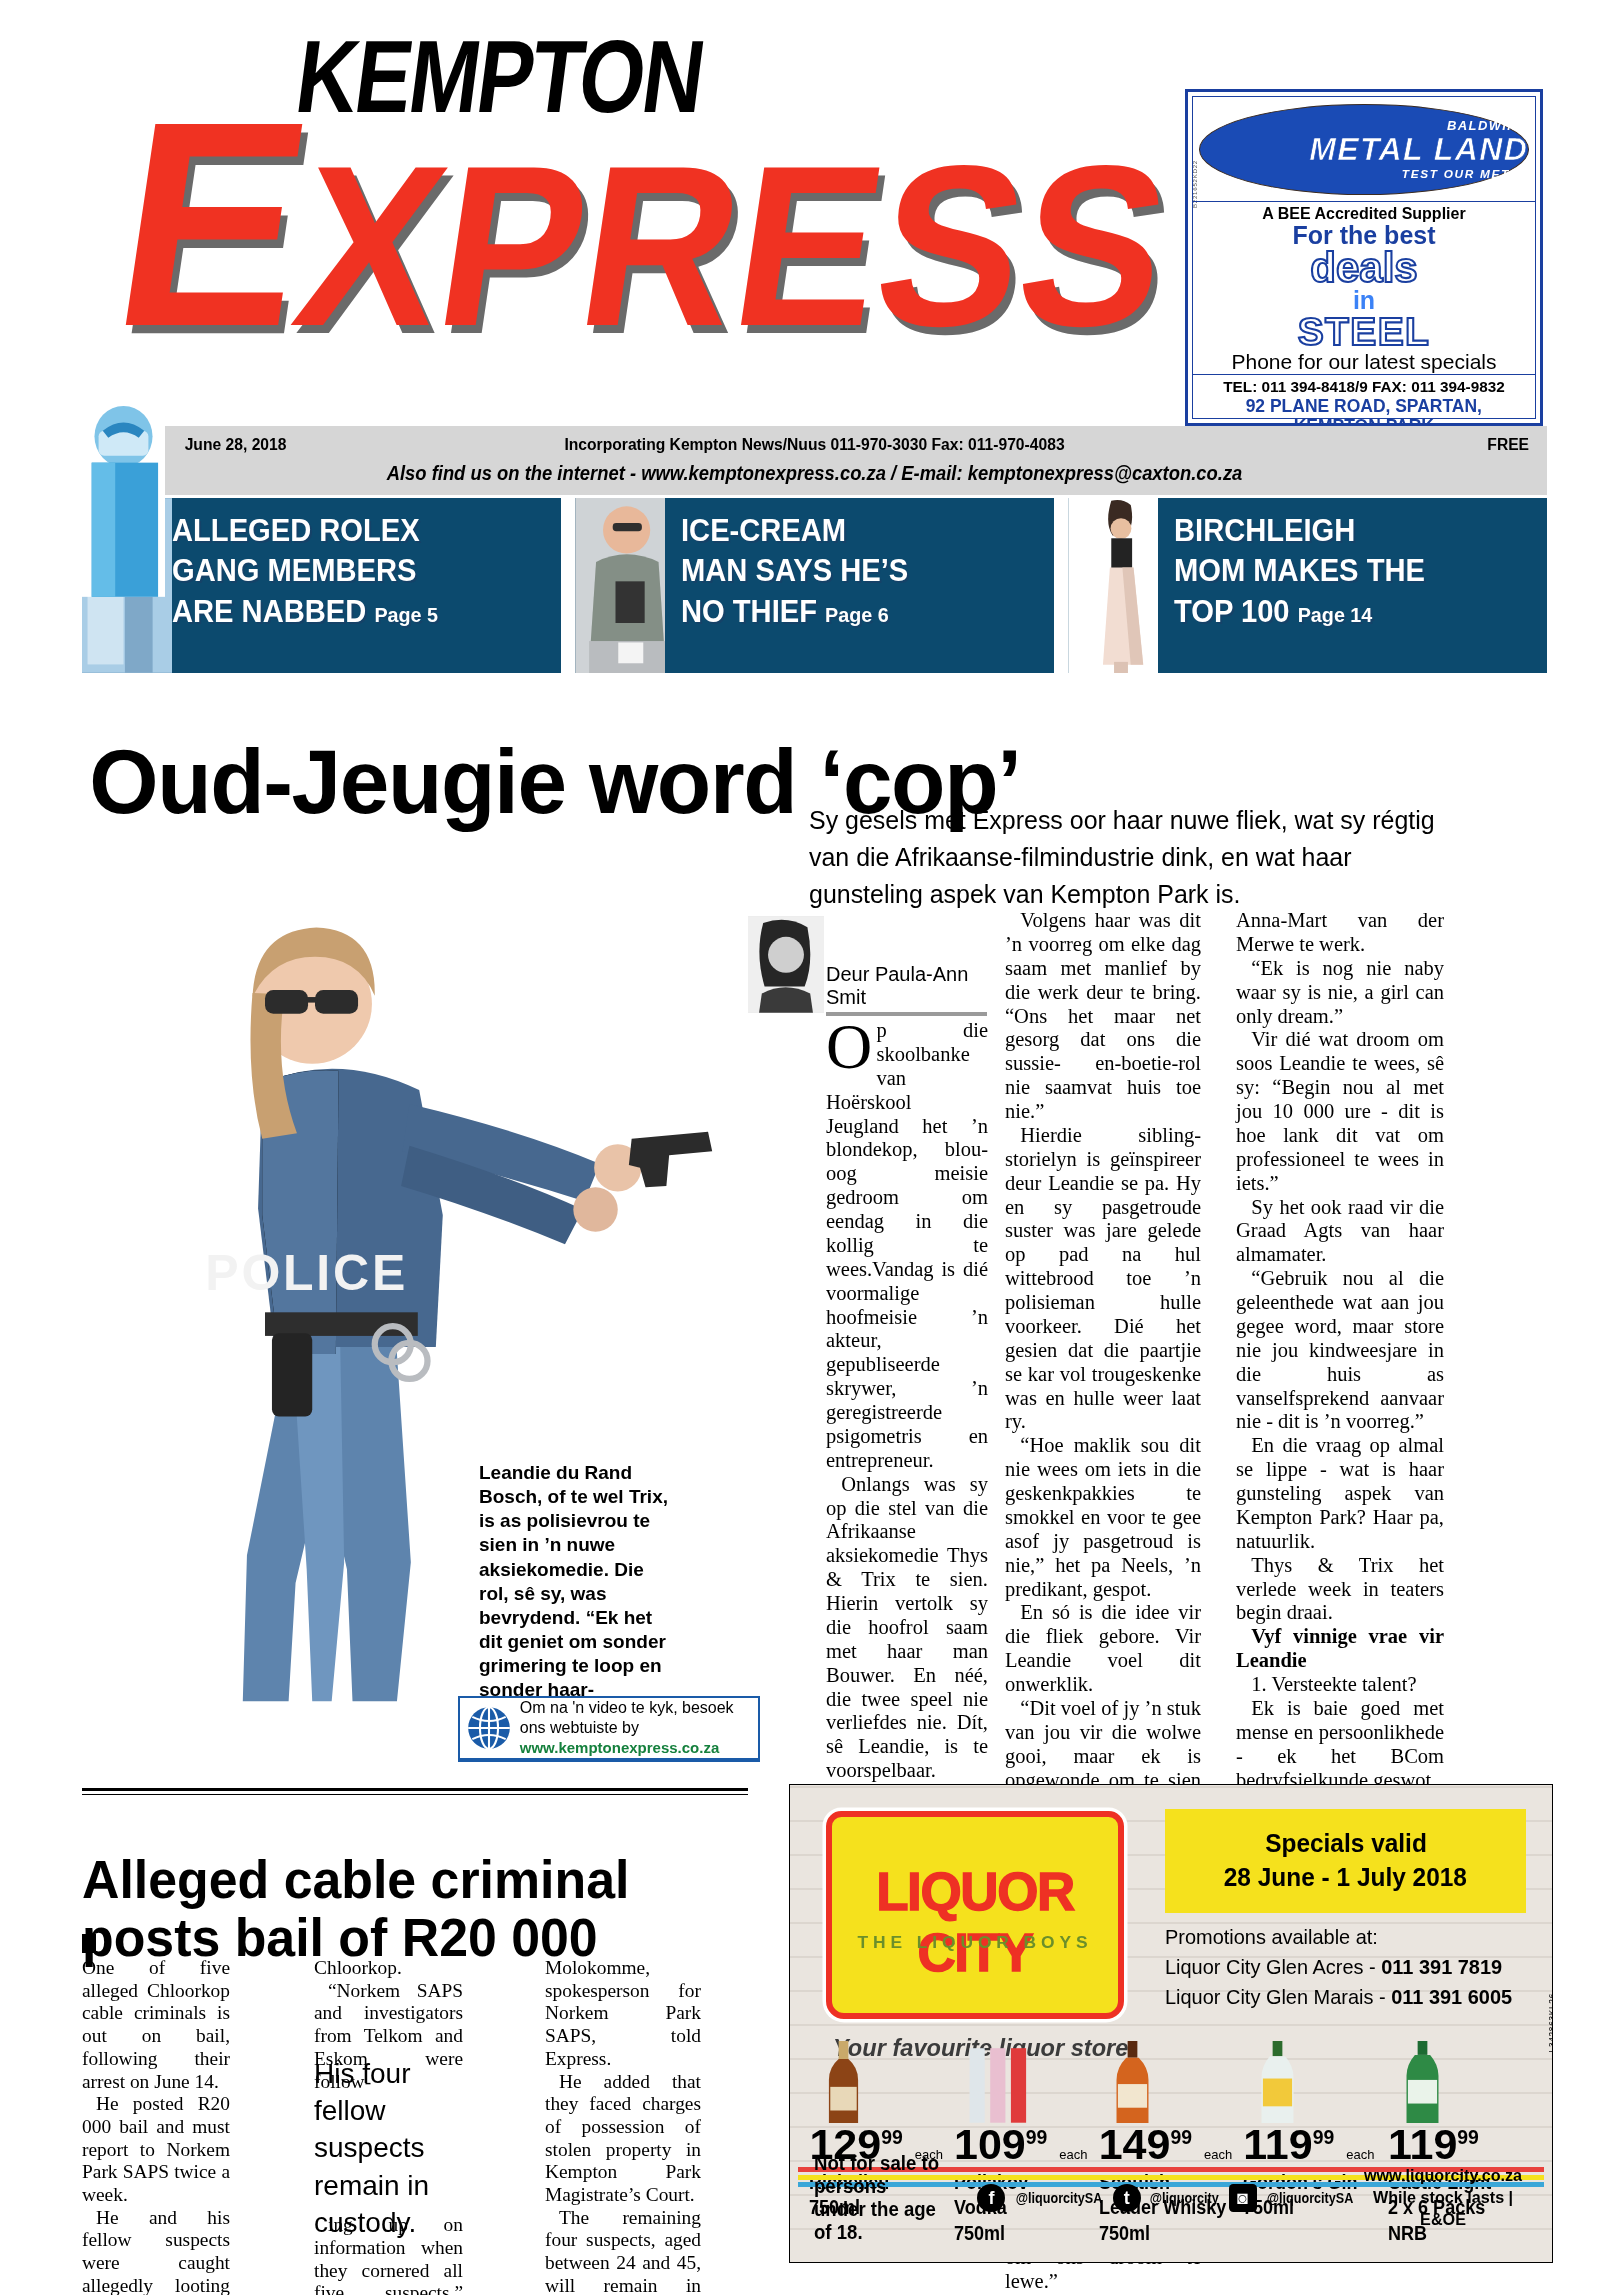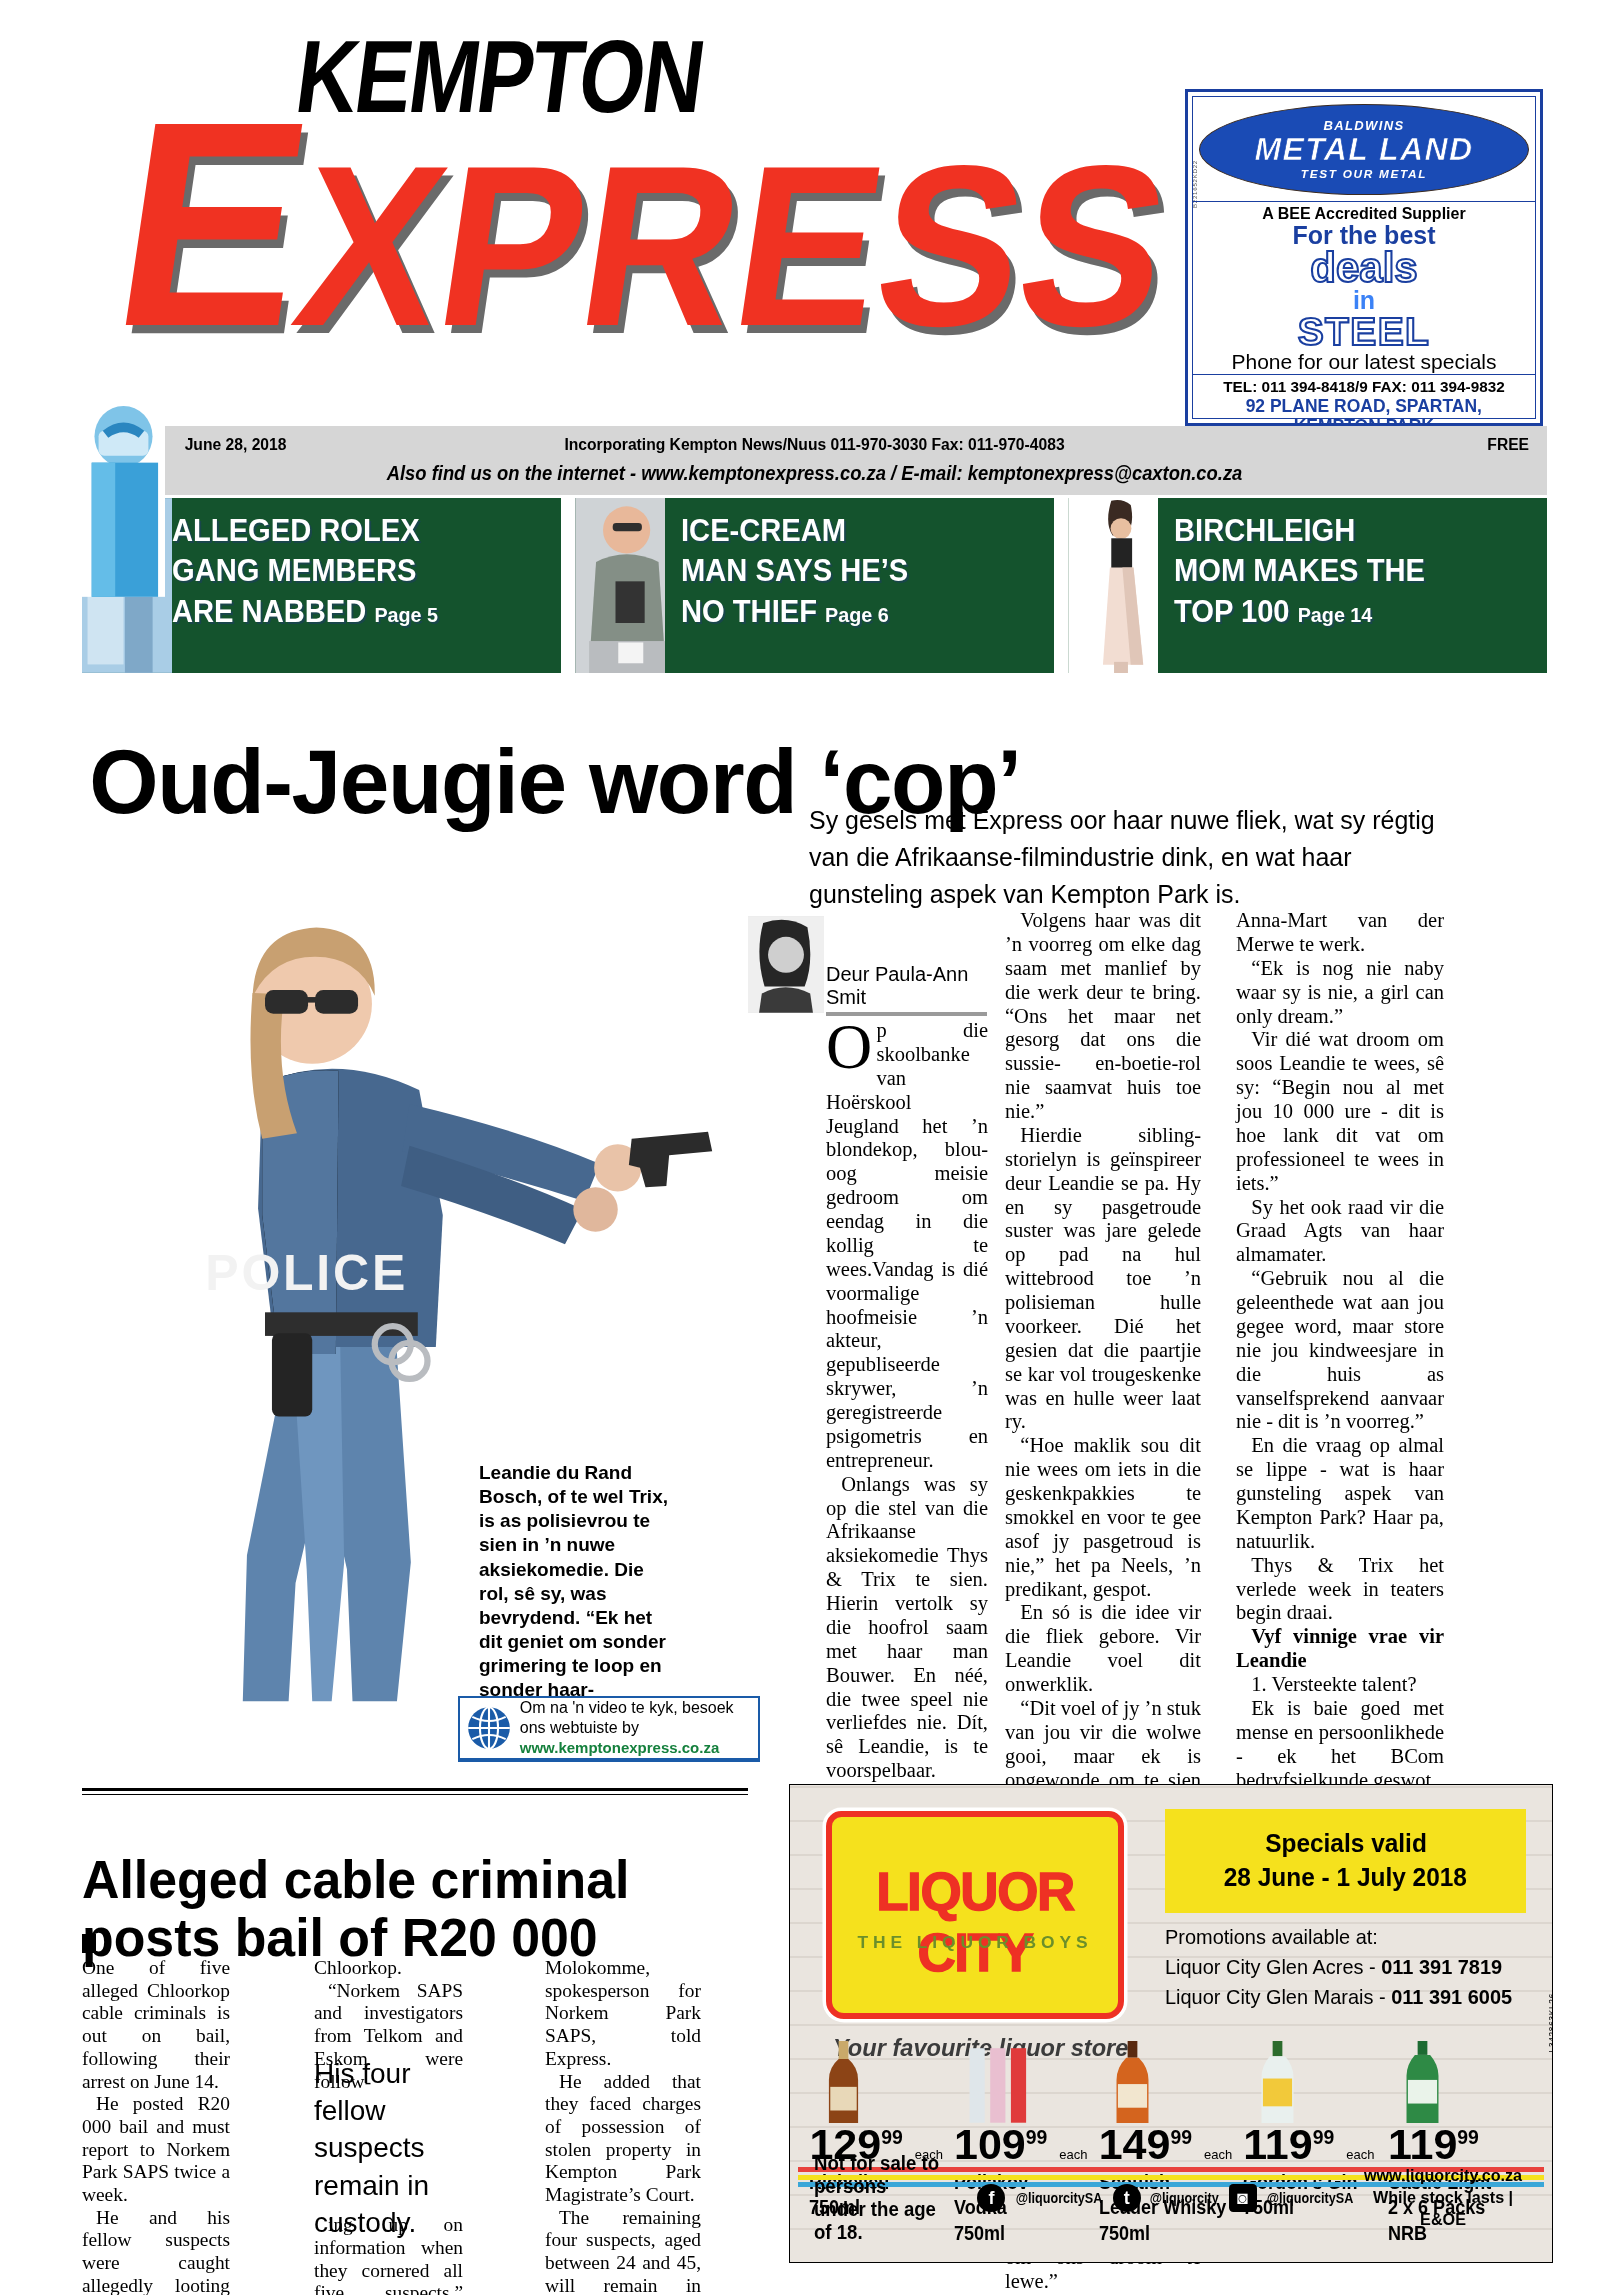--- a/index.html
+++ b/index.html
@@ -15,21 +15,21 @@
      font-size:229px;line-height:1;color:#f03222;transform:scaleX(0.93) skewX(-9deg);transform-origin:left top;
      text-shadow:7.6px 8.3px 0 #6a6a6a;}
   .logo-express .cap{font-size:292px;}
 
   
   .ml-ad{position:absolute;left:1185px;top:89px;width:358px;height:337px;border:3.5px solid #1a3fa0;background:#fff;
      box-sizing:border-box;padding:4.2px;}
   .ml-inner{border:1.4px solid #1a3fa0;height:100%;box-sizing:border-box;position:relative;}
   .ml-logo-box{border-bottom:1.4px solid #1a3fa0;height:104px;position:relative;}
   .ml-ellipse{position:absolute;left:5.6px;top:7px;right:5.6px;height:89px;border:1.4px solid #3b2b20;border-radius:50%;
-     background:#1a4bb5;display:flex;flex-direction:column;align-items:center;justify-content:center;}
+     background:#1a4bb5;display:flex;flex-direction:column;align-items:flex-end;justify-content:center;}
   .ml-baldwins{color:#fff;font-family:"Liberation Sans",sans-serif;font-weight:bold;font-size:13px;letter-spacing:1.4px;font-style:italic;}
   .ml-metal{color:#fff;font-family:"Liberation Sans",sans-serif;font-weight:bold;font-size:32px;letter-spacing:1.4px;
      font-style:italic;line-height:1.05;-webkit-text-stroke:0.7px #1a4bb5;}
   .ml-test{color:#fff;font-family:"Liberation Sans",sans-serif;font-weight:bold;font-size:11.8px;letter-spacing:1.7px;font-style:italic;}
   .ml-body{text-align:center;padding-top:2.8px;position:relative;}
   .ml-bee{font-family:"Liberation Sans",sans-serif;font-weight:bold;font-size:16px;}
   .ml-best{font-family:"Liberation Sans",sans-serif;font-weight:bold;font-size:25px;color:#1a3fa0;line-height:1.0;
      text-shadow:1.4px 1.4px 0 #fff;}
   .ml-deals{font-family:"Liberation Sans",sans-serif;font-weight:bold;font-size:42px;color:#fff;line-height:0.95;
      -webkit-text-stroke:2.1px #1a3fa0;}
@@ -50,21 +50,21 @@
   .ib-date{position:absolute;left:97px;top:8.3px;font-family:"Liberation Sans",sans-serif;font-weight:bold;font-size:17.4px;transform:scaleX(0.9);}
   .ib-center{position:absolute;left:0;right:0;top:8.3px;text-align:center;font-family:"Liberation Sans",sans-serif;
      font-weight:bold;font-size:17.4px;transform:scaleX(0.9);}
   .ib-free{position:absolute;right:15.3px;top:8.3px;font-family:"Liberation Sans",sans-serif;font-weight:bold;font-size:17.4px;transform:scaleX(0.9);}
   .ib-row2{position:absolute;left:0;right:0;top:36px;text-align:center;font-family:"Liberation Sans",sans-serif;
      font-style:italic;font-weight:bold;font-size:20px;transform:scaleX(0.92);}
   .ib-doctor{position:absolute;left:82px;top:403px;width:83px;height:194px;overflow:hidden;z-index:3;}
 
   
   .teasers{position:absolute;left:82px;top:498px;width:1465px;height:175px;display:flex;gap:14px;}
-  .teaser{flex:1;background:#14532d;position:relative;overflow:hidden;}
+  .teaser{flex:1;background:#0c4a6e;position:relative;overflow:hidden;}
   .teaser .tphoto{position:absolute;left:0;top:0;bottom:0;width:90px;overflow:hidden;}
   .teaser .ttext{position:absolute;left:90px;right:8.3px;top:12.5px;bottom:7px;
      font-family:"Liberation Sans",sans-serif;font-weight:bold;font-size:31px;color:#fff;line-height:1.32;
      text-shadow:2.1px 2.1px 0 rgba(30,60,100,.55);transform:scaleX(0.94);transform-origin:left top;}
   .teaser .ttext.c2,.teaser .ttext.c3{left:106px;}
   .teaser .pg{font-size:21px;font-weight:bold;}
 
   
   .main-head{position:absolute;left:82px;top:677px;width:1465px;
      font-family:"Liberation Sans",sans-serif;font-weight:bold;font-size:90px;letter-spacing:-1.4px;

